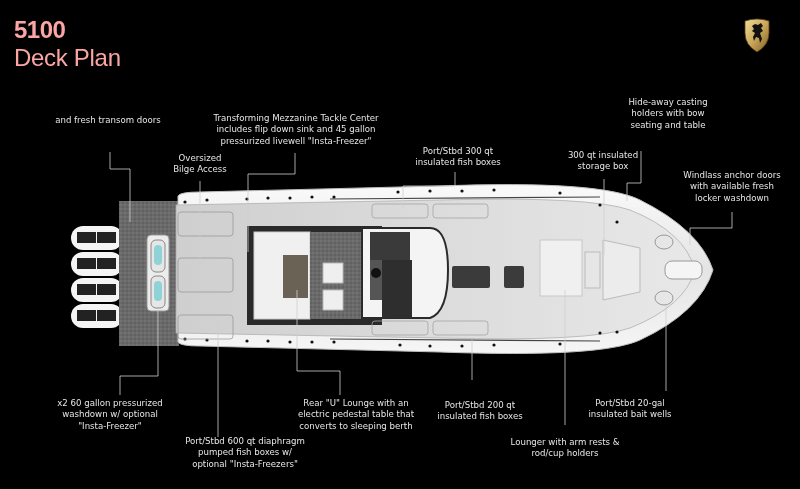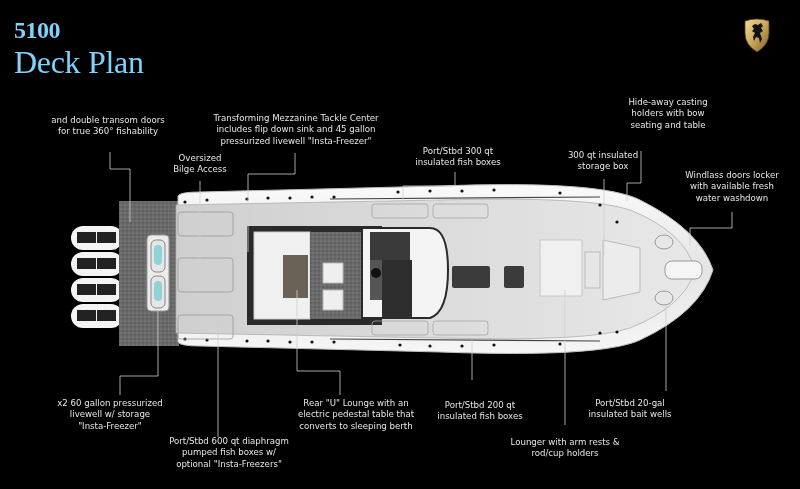--- a/index.html
+++ b/index.html
@@ -1,19 +1,19 @@
 <!DOCTYPE html>
 <html><head>
 <meta charset="utf-8">
 <style>
   html,body{margin:0;padding:0;background:#000;}
   body{width:800px;height:489px;position:relative;overflow:hidden;font-family:"DejaVu Sans","Liberation Sans",sans-serif;color:#e8e8e8;}
-  .title{position:absolute;left:14px;top:16px;font-family:Liberation Serif, serif;font-weight:bold;color:#7dd3fc;line-height:1.18;}
+  .title{position:absolute;left:14px;top:16px;font-family:Liberation Sans, sans-serif;font-weight:bold;color:#fca5a5;line-height:1.18;}
   .title .l1{font-size:24px;letter-spacing:-0.5px;display:block;}
-  .title .l2{font-size:32px;font-weight:normal;letter-spacing:-0.3px;display:block;}
+  .title .l2{font-size:24px;font-weight:normal;letter-spacing:-0.3px;display:block;}
   .logo{position:absolute;left:743px;top:17px;width:28px;height:36px;}
   .lbl{position:absolute;font-size:8.6px;line-height:11.3px;text-align:center;color:#e6e6e6;white-space:nowrap;}
   svg.art{position:absolute;left:0;top:0;}
 </style>
 </head>
 <body>
 
 <div class="title">
   <span class="l1">5100</span>
   <span class="l2">Deck Plan</span>
@@ -172,22 +172,21 @@
     <polyline points="158,311 158,376 120,376 120,395"></polyline>
     <polyline points="218,320 218,437"></polyline>
     <polyline points="297,290 297,371 340,371 340,395"></polyline>
     <polyline points="472,340 472,380"></polyline>
     <polyline points="565,290 565,425"></polyline>
     <polyline points="666,305 666,391"></polyline>
   </g>
 </svg>
 
 <div class="lbl" style="left:26px;top:115px;width:164px;">
-  <div>and double transom doors</div>
-  <div>for true 360° fishability</div>
+  <div>and fresh transom doors</div>
 </div>
 
 <div class="lbl" style="left:160px;top:153px;width:80px;">
   <div>Oversized</div>
   <div>Bilge Access</div>
 </div>
 
 <div class="lbl" style="left:210px;top:113px;width:172px;text-align:center;">
   <div>Transforming Mezzanine Tackle Center</div>
   <div>includes flip down sink and 45 gallon</div>
@@ -204,32 +203,32 @@
   <div>storage box</div>
 </div>
 
 <div class="lbl" style="left:618px;top:97px;width:100px;">
   <div>Hide-away casting</div>
   <div>holders with bow</div>
   <div>seating and table</div>
 </div>
 
 <div class="lbl" style="left:676px;top:170px;width:112px;">
-  <div>Windlass doors locker</div>
+  <div>Windlass anchor doors</div>
   <div>with available fresh</div>
-  <div>water washdown</div>
+  <div>locker washdown</div>
 </div>
 
 <div class="lbl" style="left:50px;top:398px;width:120px;">
   <div>x2 60 gallon pressurized</div>
-  <div>livewell w/ storage</div>
+  <div>washdown w/ optional</div>
   <div>"Insta-Freezer"</div>
 </div>
 
-<div class="lbl" style="left:160px;top:436px;width:138px;">
+<div class="lbl" style="left:176px;top:436px;width:138px;">
   <div>Port/Stbd 600 qt diaphragm</div>
   <div>pumped fish boxes w/</div>
   <div>optional "Insta-Freezers"</div>
 </div>
 
 <div class="lbl" style="left:290px;top:398px;width:132px;">
   <div>Rear "U" Lounge with an</div>
   <div>electric pedestal table that</div>
   <div>converts to sleeping berth</div>
 </div>

